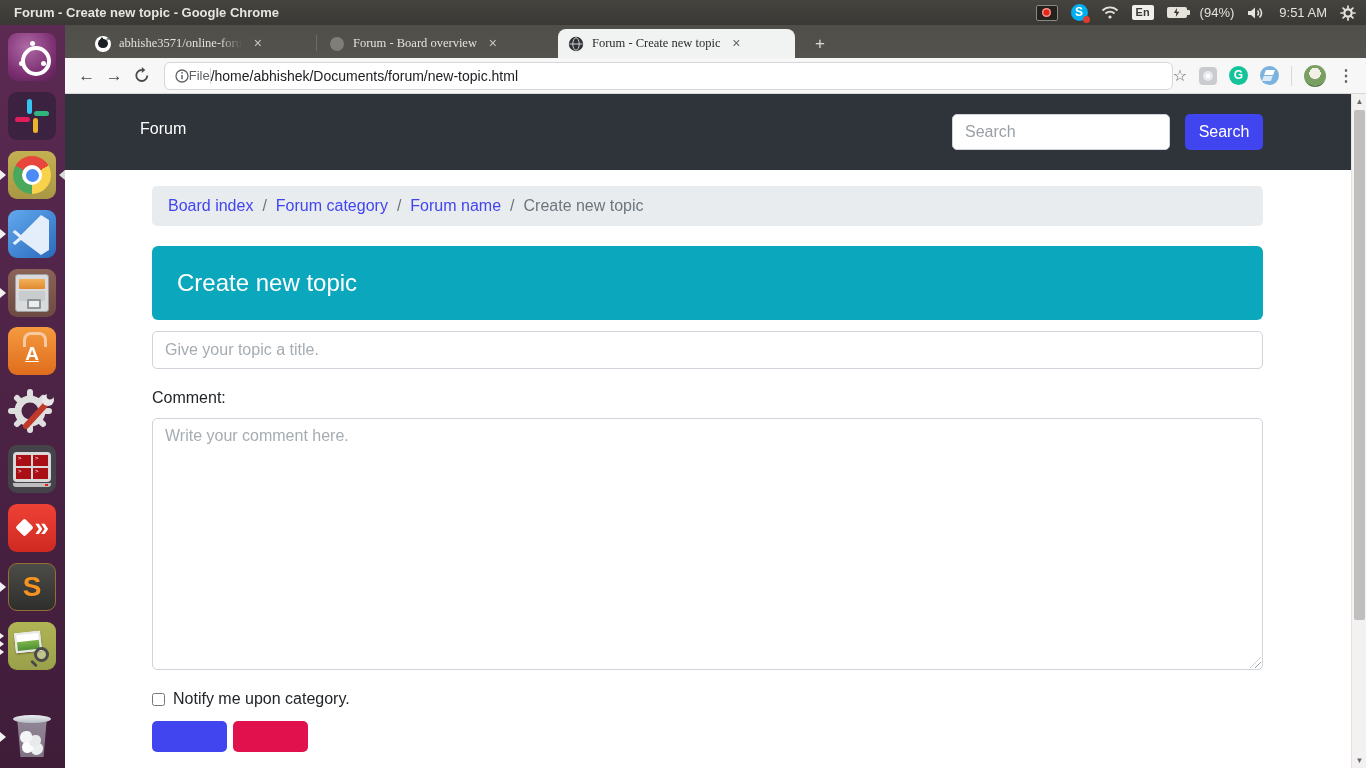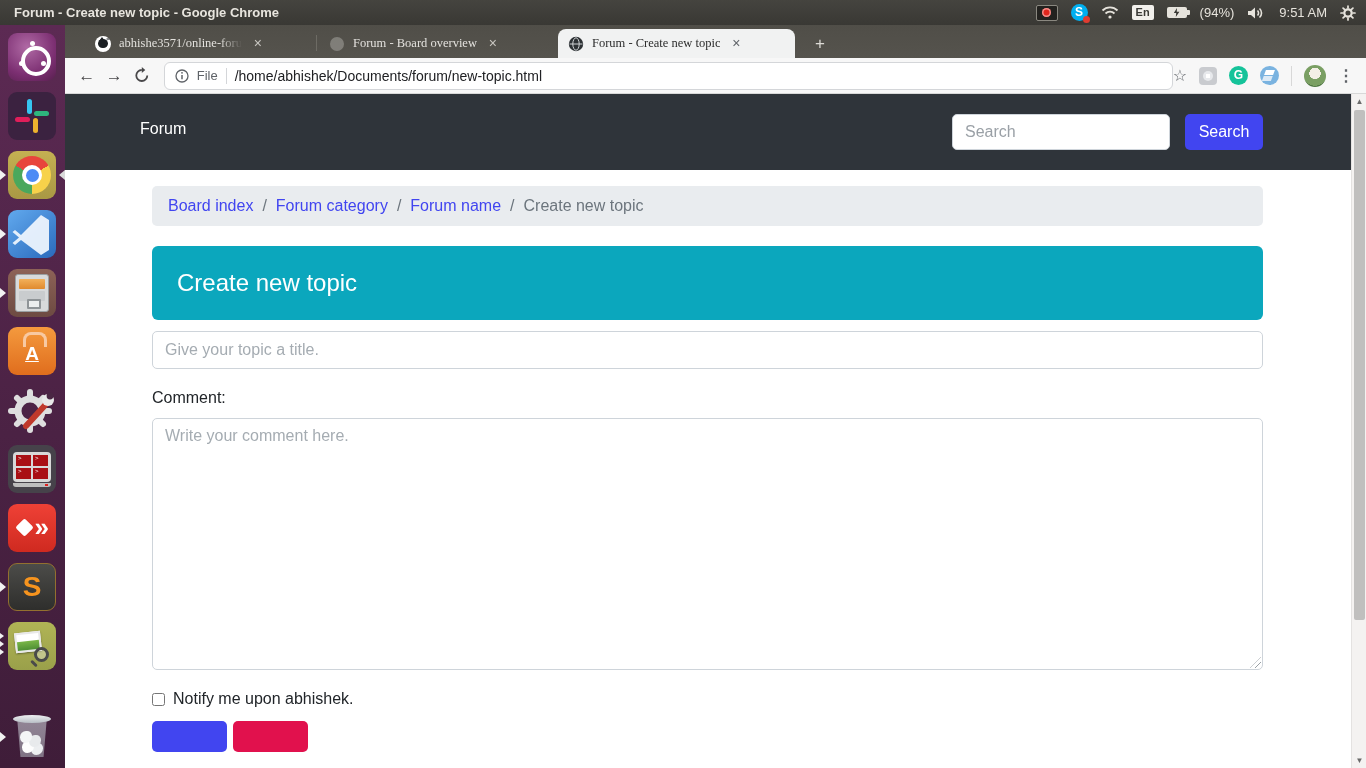--- a/index.html
+++ b/index.html
@@ -147,21 +147,21 @@
     border-left:3px solid transparent; border-right:3px solid transparent; border-bottom:4px solid #1b1f23;
     box-shadow:6px 0 0 -1.5px #1b1f23; }
   .fav-blank { background:#8f8d88; border-radius:50%; width:14px; height:14px; margin:1px; opacity:.75; }
 
   .toolbar { position:relative; height:36px; background:#f7f7f7; display:flex; align-items:center;
     border-bottom:1px solid #d8d8d8; }
   .nav-glyph { font-size:17px; color:#49484a; width:30px; text-align:center; }
   .nav-glyph.back::before { content:"\2190"; }
   .nav-glyph.fwd::before  { content:"\2192"; }
   .omnibox { margin-left:8px; width:1096px; height:28px; background:#fff; border:1px solid #d4d6d9;
-    border-radius:6px; display:flex; align-items:center; padding:0 10px; gap:8px; }
+    border-radius:6px; display:flex; align-items:center; padding:0 10px; }
   .omni-file { font-size:13px; color:#5f6368; }
   .omni-sep { width:1px; height:16px; background:#d4d6d9; }
   .omni-url { font-size:14px; color:#202124; white-space:nowrap; }
   .toolbar-right { display:flex; align-items:center; gap:12px; margin-left:auto; padding-right:12px; }
   .star-glyph { font-size:16px; color:#5f6368; }
   .star-glyph::before { content:"\2606"; }
   .ext-gray { width:18px; height:18px; border-radius:4px; background:#c9cbcf; position:relative; }
   .ext-gray::after { content:""; position:absolute; left:4px; top:4px; width:10px; height:10px;
     background:radial-gradient(circle,#fff 30%,transparent 32%), radial-gradient(circle,#e7e9ec 100%,transparent 100%);
     border-radius:50%; }
@@ -418,21 +418,21 @@
           <input type="text" class="topic-input" placeholder="Give your topic a title." style="">
 
           <div class="form-label">Comment:</div>
           <div class="comment-wrap">
             <textarea class="comment-area" placeholder="Write your comment here." style=""></textarea>
             <div class="resize-grip"></div>
           </div>
 
           <div class="notify-row">
             <input type="checkbox" style="">
-            <span>Notify me upon abhishek.</span>
+            <span>Notify me upon category.</span>
           </div>
 
           <div class="btn-row">
             <button class="btn-submit"></button>
             <button class="btn-reset"></button>
           </div>
         </div>
       </div>
 
       <div class="page-scroll">

